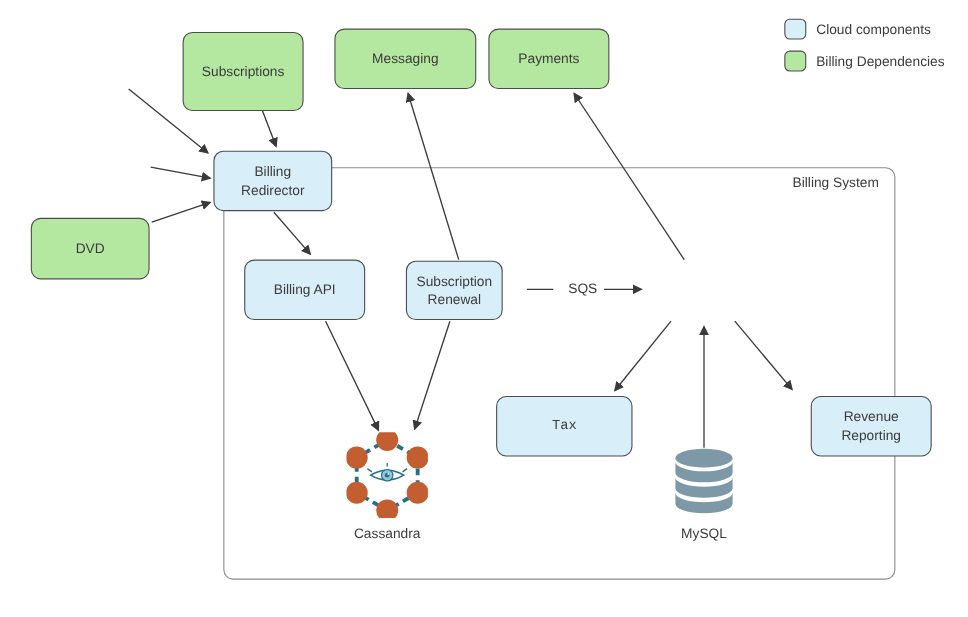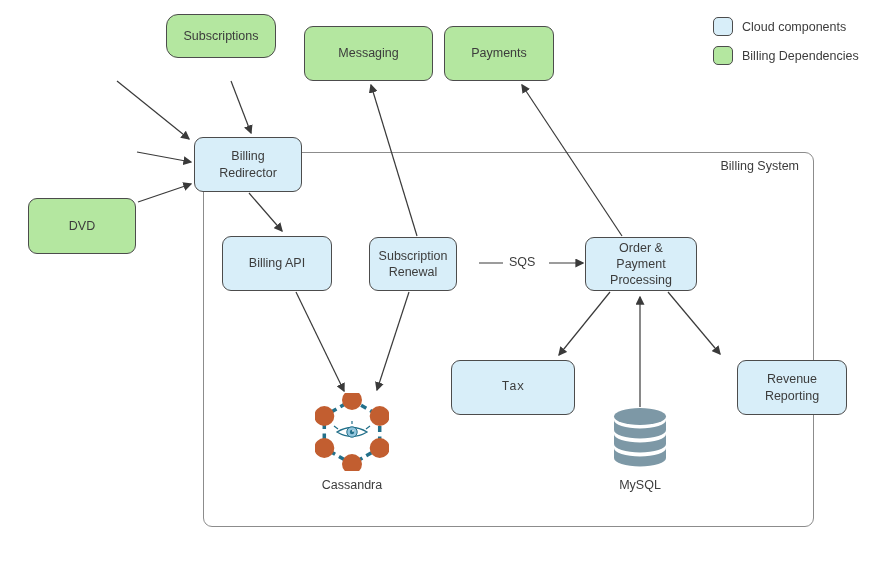--- a/index.html
+++ b/index.html
@@ -20,21 +20,21 @@
     border:1.5px solid var(--container-border,#8c8c8c);border-radius:9px;z-index:1;background:transparent;
   }
   #container-label{
     position:absolute;top:6px;right:14px;font-size:12.5px;color:var(--text,#3c3c3c);
   }
   #edge-layer{position:absolute;left:0;top:0;z-index:2;pointer-events:none;}
   .edge{stroke:var(--arrow,#3a3a3a);stroke-width:1.2;fill:none;}
   .arrow-fill{fill:var(--arrow,#3a3a3a);}
   .edge-label{
     position:absolute;z-index:4;background:#ffffff;font-size:12.5px;
-    text-align:left;padding:1px 6px;
+    text-align:right;padding:1px 6px;
   }
   .legend-row{position:absolute;display:flex;align-items:center;gap:9px;z-index:3;}
   .legend-swatch{
     width:20px;height:19px;border:1px solid var(--node-border,#4c4c4c);border-radius:5px;box-sizing:border-box;
   }
   .legend-swatch.cloud{background:var(--cloud-fill,#d8eef9);}
   .legend-swatch.dependency{background:var(--dependency-fill,#b4e7a0);}
   .legend-label{font-size:12.5px;}
   .db-icon{position:absolute;z-index:3;}
   .db-label{position:absolute;z-index:3;font-size:12.5px;text-align:center;}
@@ -71,29 +71,28 @@
     <line class="edge" marker-end="url(#arrow)" x1="417" y1="236" x2="371" y2="85"></line>
     <line class="edge" marker-end="url(#arrow)" x1="479" y1="263" x2="583" y2="263"></line>
     <line class="edge" marker-end="url(#arrow)" x1="622" y1="236" x2="522" y2="85"></line>
     <line class="edge" marker-end="url(#arrow)" x1="610" y1="292" x2="559" y2="355"></line>
     <line class="edge" marker-end="url(#arrow)" x1="640" y1="407" x2="640" y2="297"></line>
     <line class="edge" marker-end="url(#arrow)" x1="668" y1="292" x2="720" y2="354"></line>
   </svg>
 
   <div class="edge-label" style="left:503px;top:254px;width:34px;">SQS</div>
 
-  <div class="node dependency" style="left:166px;top:14px;width:110px;height:44px;border-radius:12px;">Subscriptions</div>
+  <div class="node dependency" style="left:166px;top:29px;width:110px;height:72px;">Subscriptions</div>
   <div class="node dependency" style="left:304px;top:26px;width:129px;height:55px;">Messaging</div>
   <div class="node dependency" style="left:444px;top:26px;width:110px;height:55px;">Payments</div>
   <div class="node dependency" style="left:28px;top:198px;width:108px;height:56px;">DVD</div>
 
   <div class="node cloud" style="left:194px;top:137px;width:108px;height:55px;">Billing Redirector</div>
   <div class="node cloud" style="left:222px;top:236px;width:110px;height:55px;">Billing API</div>
   <div class="node cloud" style="left:369px;top:237px;width:88px;height:54px;">Subscription Renewal</div>
-  <div class="node cloud" style="left:585px;top:237px;width:112px;height:54px;">Order &amp; Payment Processing</div>
   <div class="node cloud" style="left:451px;top:360px;width:124px;height:55px;font-family:Liberation Mono, monospace;">Tax</div>
   <div class="node cloud" style="left:694px;top:360px;width:110px;height:55px;margin-left:43px;">Revenue Reporting</div>
 
   <svg class="db-icon" style="left:315px;top:393px;" width="74" height="78" viewBox="0 0 74 78">
     <polygon class="cass-ring" points="37,7 64.7,23 64.7,55 37,71 9.3,55 9.3,23"></polygon>
     <circle class="cass-node" cx="37" cy="7" r="10"></circle>
     <circle class="cass-node" cx="64.7" cy="23" r="10"></circle>
     <circle class="cass-node" cx="64.7" cy="55" r="10"></circle>
     <circle class="cass-node" cx="37" cy="71" r="10"></circle>
     <circle class="cass-node" cx="9.3" cy="55" r="10"></circle>

